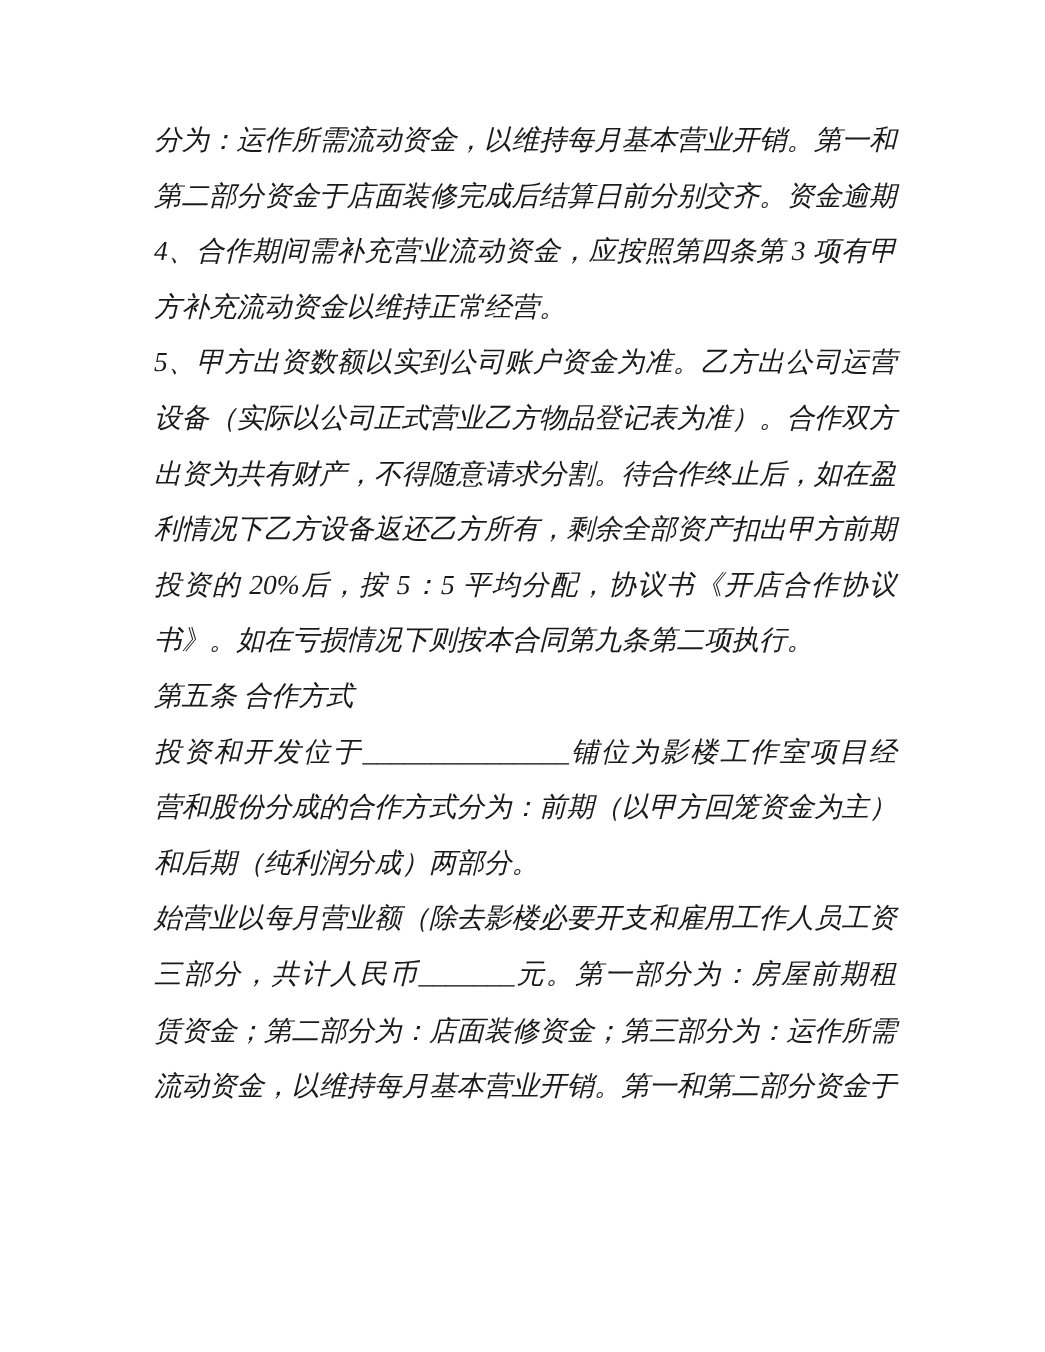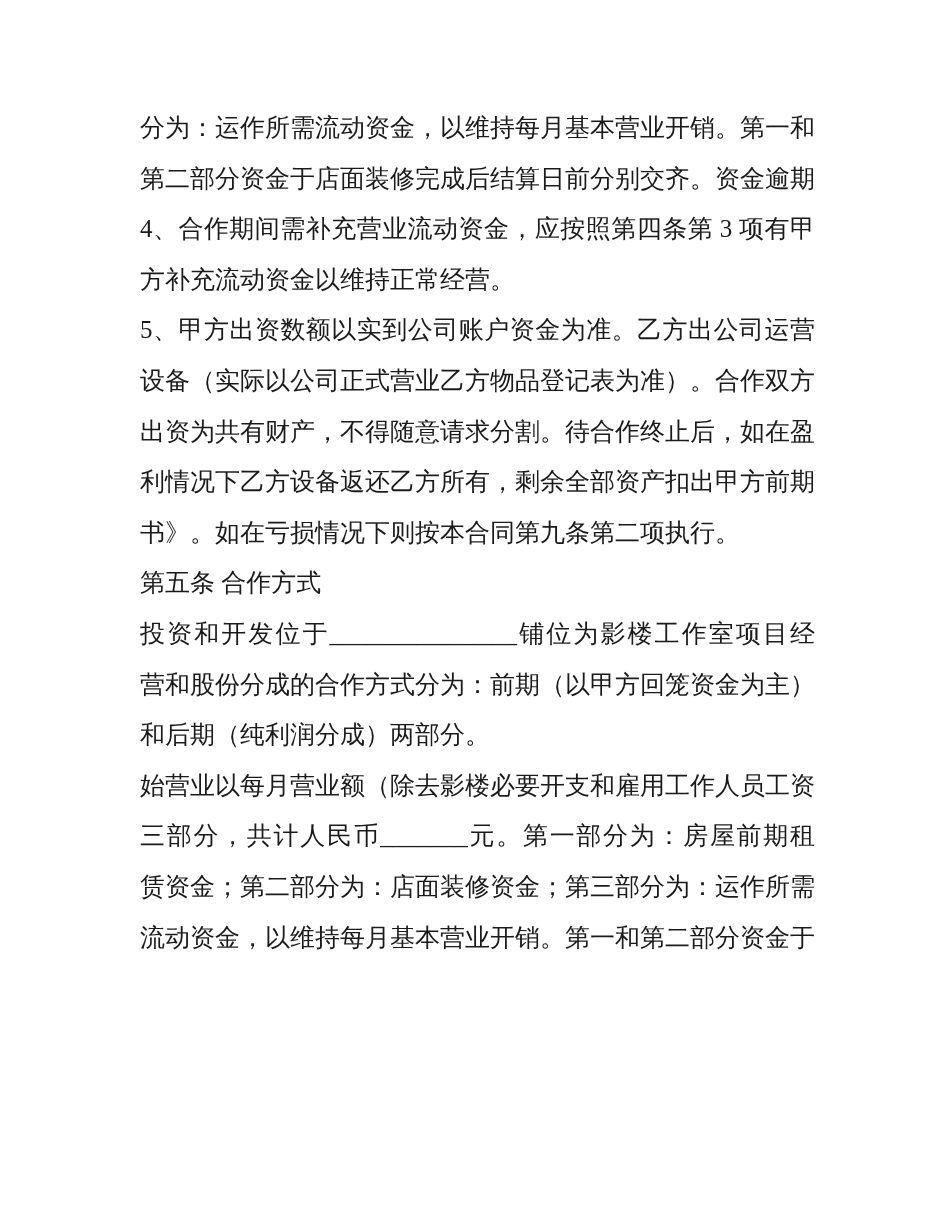--- a/index.html
+++ b/index.html
@@ -23,39 +23,41 @@
     font-size: 25px;
     line-height: 50.6px;
     color: #1a1a1a;
     letter-spacing: 0;
   }
   .line {
     height: 50.6px;
     text-align: justify;
     text-align-last: justify;
     white-space: nowrap;
+    font-style: italic;
   }
   .line.short {
     text-align: left;
     text-align-last: left;
   }
 </style>
 </head>
 <body>
 
 <div class="page">
   <div class="text-block">
     <div class="line">分为：运作所需流动资金，以维持每月基本营业开销。第一和</div>
     <div class="line">第二部分资金于店面装修完成后结算日前分别交齐。资金逾期</div>
     <div class="line">4、合作期间需补充营业流动资金，应按照第四条第 3 项有甲</div>
     <div class="line short">方补充流动资金以维持正常经营。</div>
     <div class="line">5、甲方出资数额以实到公司账户资金为准。乙方出公司运营</div>
     <div class="line">设备（实际以公司正式营业乙方物品登记表为准）。合作双方</div>
     <div class="line">出资为共有财产，不得随意请求分割。待合作终止后，如在盈</div>
     <div class="line">利情况下乙方设备返还乙方所有，剩余全部资产扣出甲方前期</div>
+    <div class="line">投资的 20%后，按 5：5 平均分配，协议书《开店合作协议</div>
     <div class="line short">书》。如在亏损情况下则按本合同第九条第二项执行。</div>
     <div class="line short">第五条 合作方式</div>
     <div class="line">投资和开发位于_______________铺位为影楼工作室项目经</div>
     <div class="line">营和股份分成的合作方式分为：前期（以甲方回笼资金为主）</div>
     <div class="line short">和后期（纯利润分成）两部分。</div>
     <div class="line">始营业以每月营业额（除去影楼必要开支和雇用工作人员工资</div>
     <div class="line">三部分，共计人民币_______元。第一部分为：房屋前期租</div>
     <div class="line">赁资金；第二部分为：店面装修资金；第三部分为：运作所需</div>
     <div class="line">流动资金，以维持每月基本营业开销。第一和第二部分资金于</div>
   </div>

